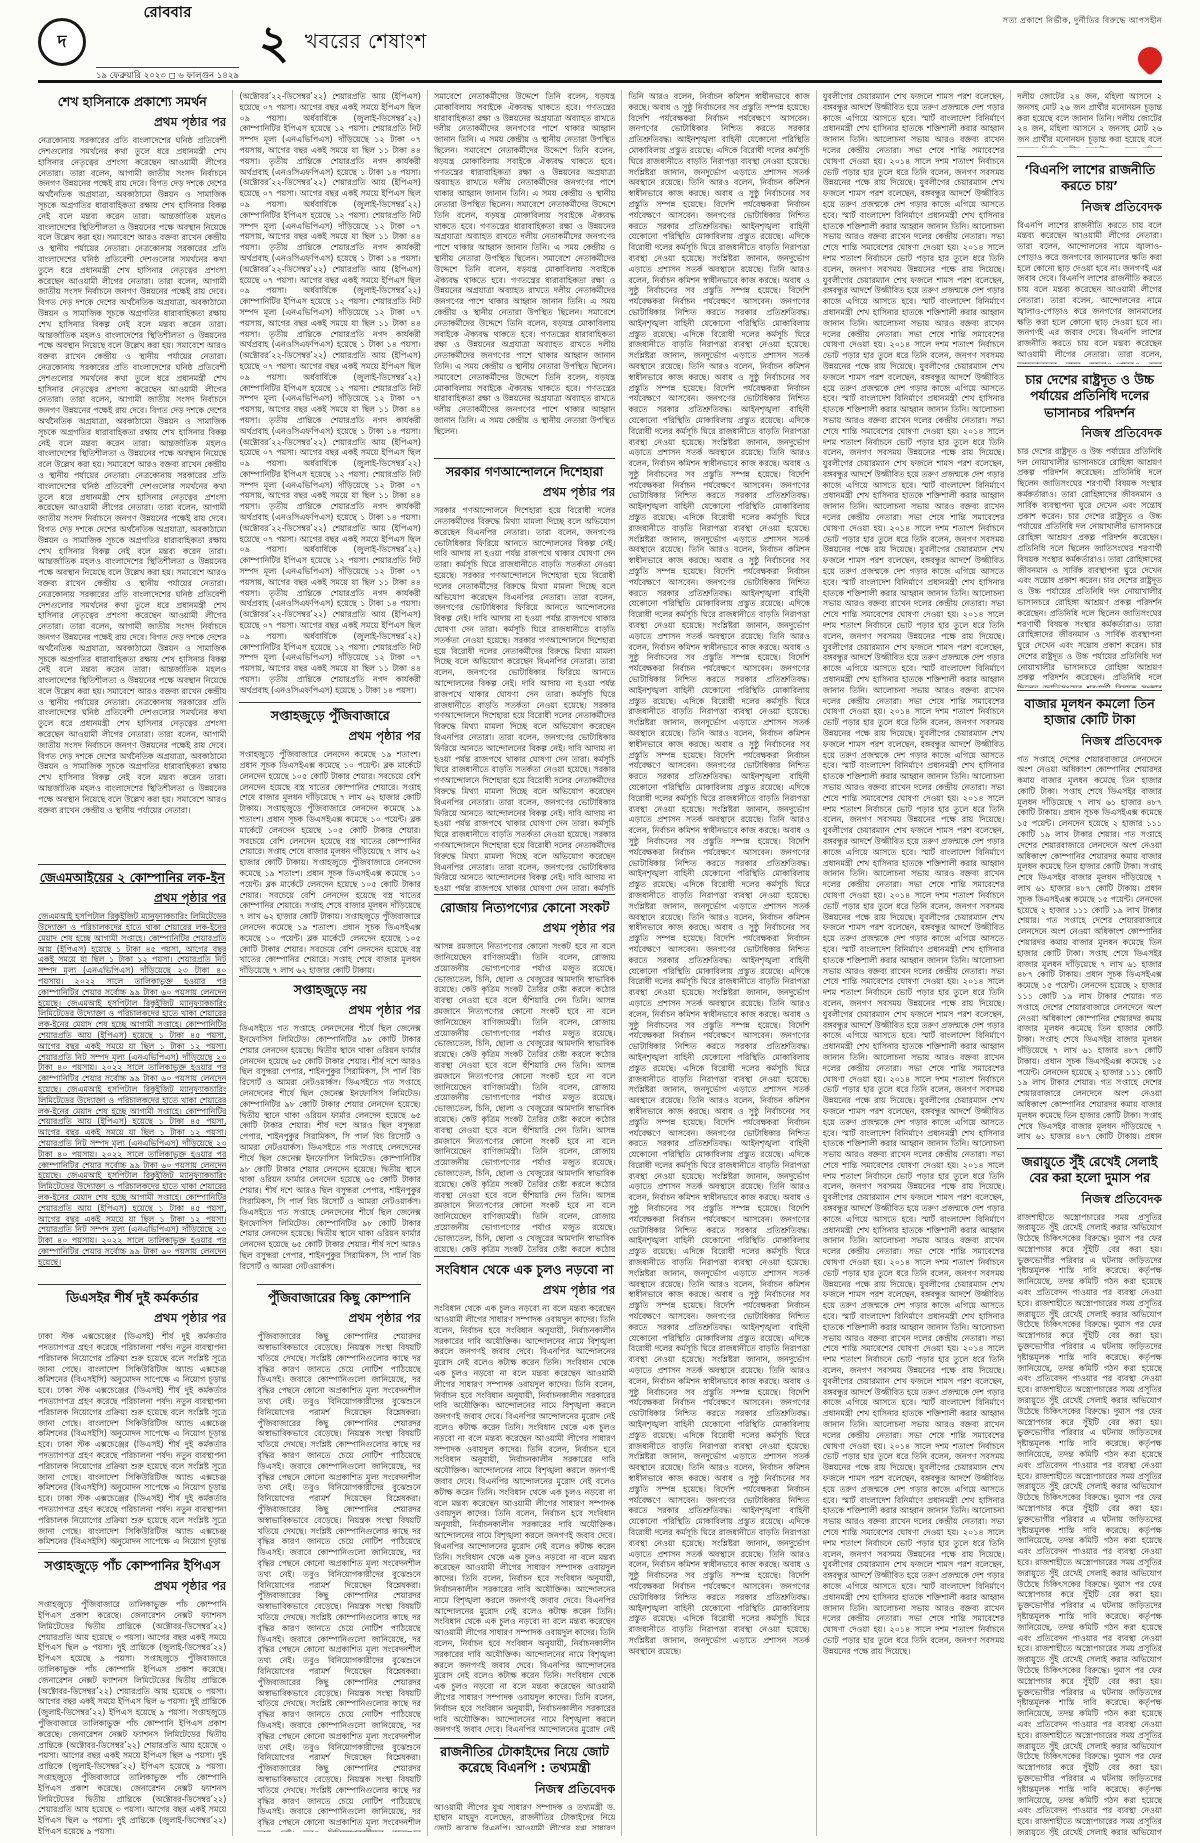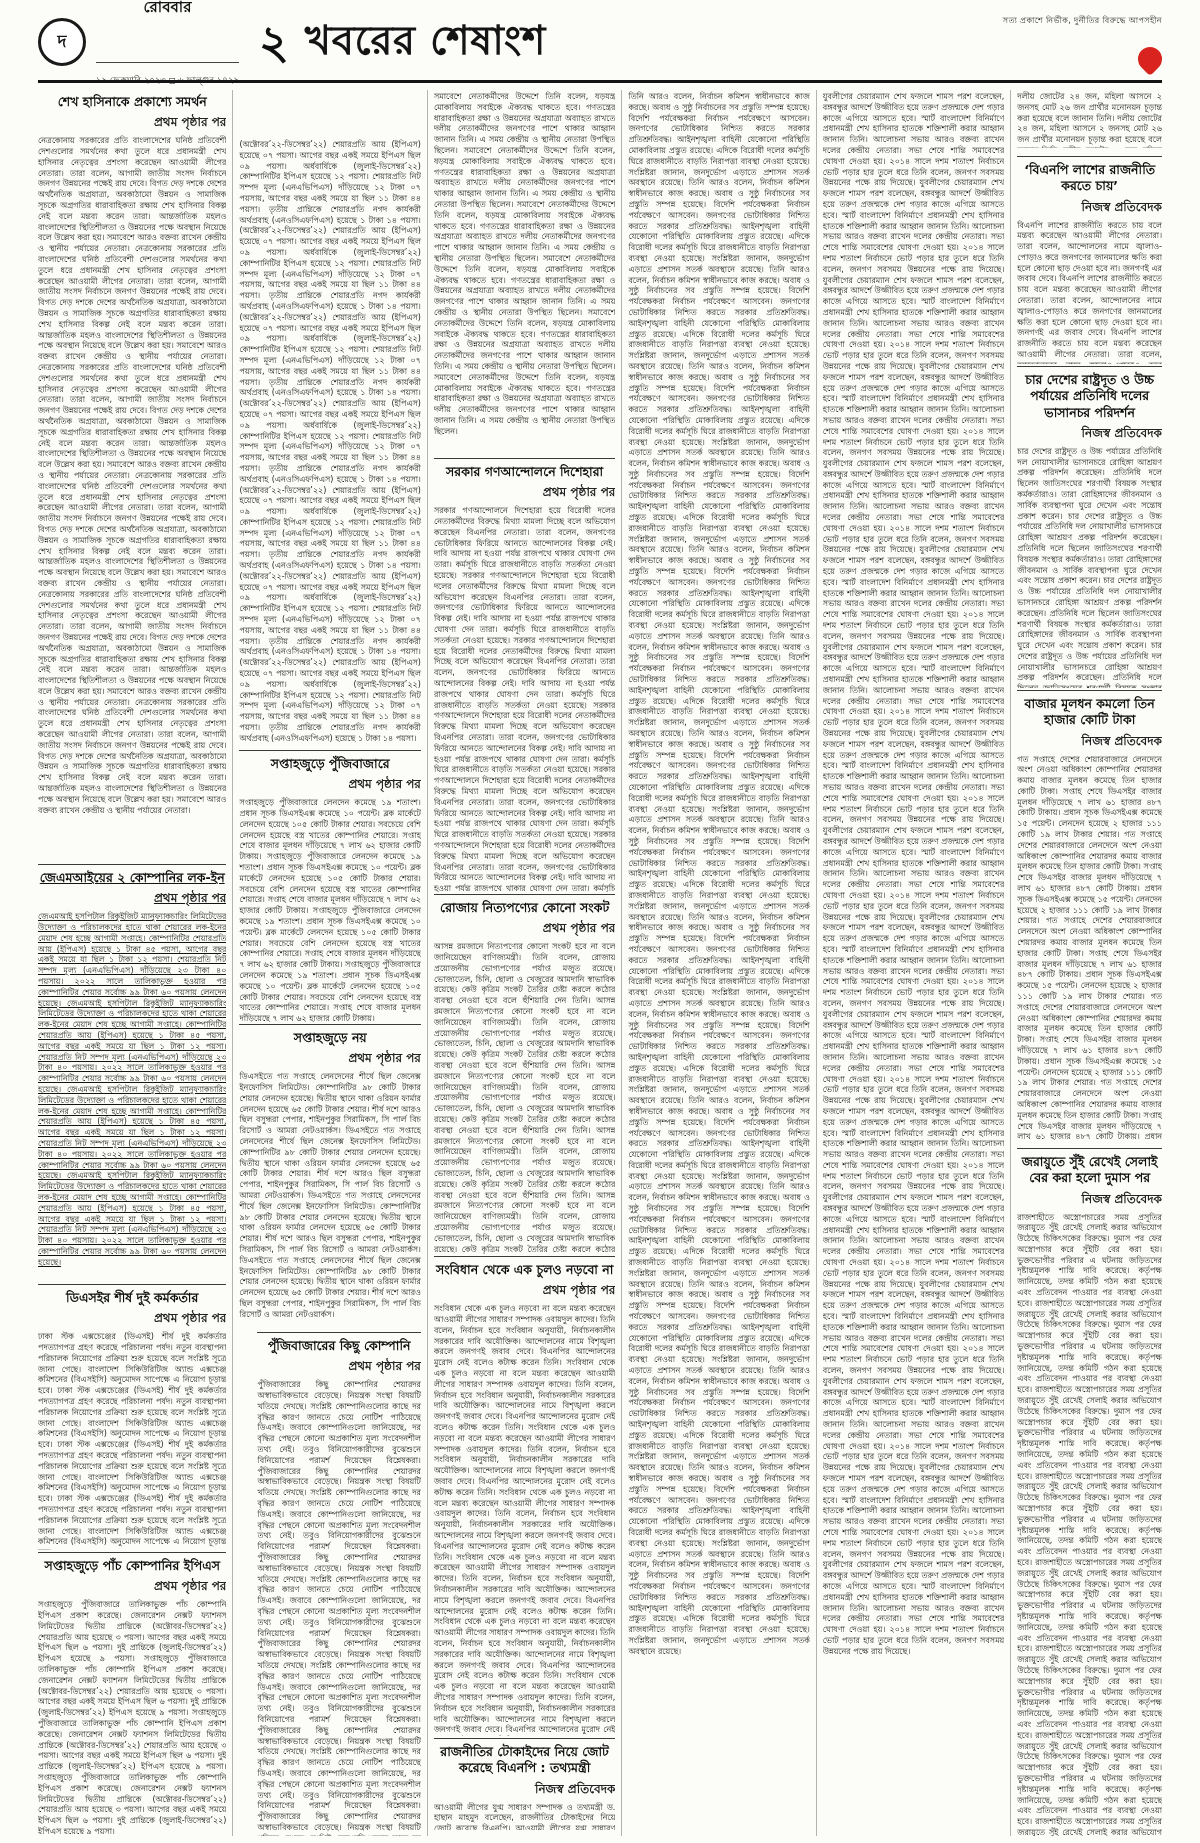--- a/index.html
+++ b/index.html
@@ -15,26 +15,26 @@
     display:flex;align-items:center;justify-content:space-between;
   }
   .mh-left{display:flex;align-items:center;gap:10px;}
   .emblem{
     width:42px;height:42px;border:3px solid #1a1a1a;border-radius:50%;
     display:flex;align-items:center;justify-content:center;
     font-weight:bold;font-size:17px;background:#fff;
   }
   .daydate{display:flex;flex-direction:column;align-items:center;line-height:1.2;gap:44px;}
   .day{font-weight:bold;font-size:15px;}
-  .dateline{font-size:8.5px;margin-top:2px;border-top:1px solid #444;padding-top:12px;white-space:nowrap;}
+  .dateline{font-size:8.5px;margin-top:2px;border-top:1px solid #444;padding-top:2px;white-space:nowrap;}
   .pagenum{
     font-family:"DejaVu Serif", serif;font-size:46px;font-weight:bold;
     line-height:1;margin:0 6px 0 10px;color:#101010;
   }
-  .section-title{font-size:40px;font-weight:bold;letter-spacing:.5px;}
+  .section-title{font-size:20px;font-weight:normal;letter-spacing:.5px;}
   .mh-right{display:flex;flex-direction:column;align-items:flex-end;gap:20px;}
   .tagline{font-size:8px;color:#333;letter-spacing:.4px;}
   .paper-row{display:flex;align-items:center;gap:7px;}
   .logo-mark{
     width:24px;height:24px;background:#d8231f;
     border-radius:50% 50% 50% 4px;transform:rotate(-45deg);
   }
   .paper-name{font-size:34px;font-weight:bold;letter-spacing:1px;color:#0d0d0d;}
   .mh-rule{
     position:absolute;top:80px;left:38px;right:38px;
@@ -105,21 +105,21 @@
           <div class="subhead">প্রথম পৃষ্ঠার পর</div>
           <p class="body">ঢাকা স্টক এক্সচেঞ্জের (ডিএসই) শীর্ষ দুই কর্মকর্তার পদত্যাগপত্র গ্রহণ করেছে পরিচালনা পর্ষদ। নতুন ব্যবস্থাপনা পরিচালক নিয়োগের প্রক্রিয়া শুরু হয়েছে বলে সংশ্লিষ্ট সূত্রে জানা গেছে। বাংলাদেশ সিকিউরিটিজ অ্যান্ড এক্সচেঞ্জ কমিশনের (বিএসইসি) অনুমোদন সাপেক্ষে এ নিয়োগ চূড়ান্ত হবে। ঢাকা স্টক এক্সচেঞ্জের (ডিএসই) শীর্ষ দুই কর্মকর্তার পদত্যাগপত্র গ্রহণ করেছে পরিচালনা পর্ষদ। নতুন ব্যবস্থাপনা পরিচালক নিয়োগের প্রক্রিয়া শুরু হয়েছে বলে সংশ্লিষ্ট সূত্রে জানা গেছে। বাংলাদেশ সিকিউরিটিজ অ্যান্ড এক্সচেঞ্জ কমিশনের (বিএসইসি) অনুমোদন সাপেক্ষে এ নিয়োগ চূড়ান্ত হবে। ঢাকা স্টক এক্সচেঞ্জের (ডিএসই) শীর্ষ দুই কর্মকর্তার পদত্যাগপত্র গ্রহণ করেছে পরিচালনা পর্ষদ। নতুন ব্যবস্থাপনা পরিচালক নিয়োগের প্রক্রিয়া শুরু হয়েছে বলে সংশ্লিষ্ট সূত্রে জানা গেছে। বাংলাদেশ সিকিউরিটিজ অ্যান্ড এক্সচেঞ্জ কমিশনের (বিএসইসি) অনুমোদন সাপেক্ষে এ নিয়োগ চূড়ান্ত হবে। ঢাকা স্টক এক্সচেঞ্জের (ডিএসই) শীর্ষ দুই কর্মকর্তার পদত্যাগপত্র গ্রহণ করেছে পরিচালনা পর্ষদ। নতুন ব্যবস্থাপনা পরিচালক নিয়োগের প্রক্রিয়া শুরু হয়েছে বলে সংশ্লিষ্ট সূত্রে জানা গেছে। বাংলাদেশ সিকিউরিটিজ অ্যান্ড এক্সচেঞ্জ কমিশনের (বিএসইসি) অনুমোদন সাপেক্ষে এ নিয়োগ চূড়ান্ত হবে।</p>
         </article>
         <article class="block" style="height: 282px;">
           <h2>সপ্তাহজুড়ে পাঁচ কোম্পানির ইপিএস</h2>
           <div class="subhead">প্রথম পৃষ্ঠার পর</div>
           <p class="body">সপ্তাহজুড়ে পুঁজিবাজারে তালিকাভুক্ত পাঁচ কোম্পানি ইপিএস প্রকাশ করেছে। জেনারেশন নেক্সট ফ্যাশনস লিমিটেডের দ্বিতীয় প্রান্তিকে (অক্টোবর-ডিসেম্বর’২২) শেয়ারপ্রতি আয় হয়েছে ৩ পয়সা। আগের বছর একই সময়ে ইপিএস ছিল ৬ পয়সা। দুই প্রান্তিকে (জুলাই-ডিসেম্বর’২২) ইপিএস হয়েছে ৯ পয়সা। সপ্তাহজুড়ে পুঁজিবাজারে তালিকাভুক্ত পাঁচ কোম্পানি ইপিএস প্রকাশ করেছে। জেনারেশন নেক্সট ফ্যাশনস লিমিটেডের দ্বিতীয় প্রান্তিকে (অক্টোবর-ডিসেম্বর’২২) শেয়ারপ্রতি আয় হয়েছে ৩ পয়সা। আগের বছর একই সময়ে ইপিএস ছিল ৬ পয়সা। দুই প্রান্তিকে (জুলাই-ডিসেম্বর’২২) ইপিএস হয়েছে ৯ পয়সা। সপ্তাহজুড়ে পুঁজিবাজারে তালিকাভুক্ত পাঁচ কোম্পানি ইপিএস প্রকাশ করেছে। জেনারেশন নেক্সট ফ্যাশনস লিমিটেডের দ্বিতীয় প্রান্তিকে (অক্টোবর-ডিসেম্বর’২২) শেয়ারপ্রতি আয় হয়েছে ৩ পয়সা। আগের বছর একই সময়ে ইপিএস ছিল ৬ পয়সা। দুই প্রান্তিকে (জুলাই-ডিসেম্বর’২২) ইপিএস হয়েছে ৯ পয়সা। সপ্তাহজুড়ে পুঁজিবাজারে তালিকাভুক্ত পাঁচ কোম্পানি ইপিএস প্রকাশ করেছে। জেনারেশন নেক্সট ফ্যাশনস লিমিটেডের দ্বিতীয় প্রান্তিকে (অক্টোবর-ডিসেম্বর’২২) শেয়ারপ্রতি আয় হয়েছে ৩ পয়সা। আগের বছর একই সময়ে ইপিএস ছিল ৬ পয়সা। দুই প্রান্তিকে (জুলাই-ডিসেম্বর’২২) ইপিএস হয়েছে ৯ পয়সা।</p>
         </article>
       </div>
       <div class="col">
-        <article class="block" style="height: 610px; margin-top: 48px;">
+        <article class="block" style="height: 610px;">
           <p class="body">(অক্টোবর’২২-ডিসেম্বর’২২) শেয়ারপ্রতি আয় (ইপিএস) হয়েছে ০৭ পয়সা। আগের বছর একই সময়ে ইপিএস ছিল ০৯ পয়সা। অর্ধবার্ষিকে (জুলাই-ডিসেম্বর’২২) কোম্পানিটির ইপিএস হয়েছে ১২ পয়সা। শেয়ারপ্রতি নিট সম্পদ মূল্য (এনএভিপিএস) দাঁড়িয়েছে ১২ টাকা ০৭ পয়সায়, আগের বছর একই সময়ে যা ছিল ১১ টাকা ৪৪ পয়সা। তৃতীয় প্রান্তিকে শেয়ারপ্রতি নগদ কার্যকরী অর্থপ্রবাহ (এনওসিএফপিএস) হয়েছে ১ টাকা ১৪ পয়সা। (অক্টোবর’২২-ডিসেম্বর’২২) শেয়ারপ্রতি আয় (ইপিএস) হয়েছে ০৭ পয়সা। আগের বছর একই সময়ে ইপিএস ছিল ০৯ পয়সা। অর্ধবার্ষিকে (জুলাই-ডিসেম্বর’২২) কোম্পানিটির ইপিএস হয়েছে ১২ পয়সা। শেয়ারপ্রতি নিট সম্পদ মূল্য (এনএভিপিএস) দাঁড়িয়েছে ১২ টাকা ০৭ পয়সায়, আগের বছর একই সময়ে যা ছিল ১১ টাকা ৪৪ পয়সা। তৃতীয় প্রান্তিকে শেয়ারপ্রতি নগদ কার্যকরী অর্থপ্রবাহ (এনওসিএফপিএস) হয়েছে ১ টাকা ১৪ পয়সা। (অক্টোবর’২২-ডিসেম্বর’২২) শেয়ারপ্রতি আয় (ইপিএস) হয়েছে ০৭ পয়সা। আগের বছর একই সময়ে ইপিএস ছিল ০৯ পয়সা। অর্ধবার্ষিকে (জুলাই-ডিসেম্বর’২২) কোম্পানিটির ইপিএস হয়েছে ১২ পয়সা। শেয়ারপ্রতি নিট সম্পদ মূল্য (এনএভিপিএস) দাঁড়িয়েছে ১২ টাকা ০৭ পয়সায়, আগের বছর একই সময়ে যা ছিল ১১ টাকা ৪৪ পয়সা। তৃতীয় প্রান্তিকে শেয়ারপ্রতি নগদ কার্যকরী অর্থপ্রবাহ (এনওসিএফপিএস) হয়েছে ১ টাকা ১৪ পয়সা। (অক্টোবর’২২-ডিসেম্বর’২২) শেয়ারপ্রতি আয় (ইপিএস) হয়েছে ০৭ পয়সা। আগের বছর একই সময়ে ইপিএস ছিল ০৯ পয়সা। অর্ধবার্ষিকে (জুলাই-ডিসেম্বর’২২) কোম্পানিটির ইপিএস হয়েছে ১২ পয়সা। শেয়ারপ্রতি নিট সম্পদ মূল্য (এনএভিপিএস) দাঁড়িয়েছে ১২ টাকা ০৭ পয়সায়, আগের বছর একই সময়ে যা ছিল ১১ টাকা ৪৪ পয়সা। তৃতীয় প্রান্তিকে শেয়ারপ্রতি নগদ কার্যকরী অর্থপ্রবাহ (এনওসিএফপিএস) হয়েছে ১ টাকা ১৪ পয়সা। (অক্টোবর’২২-ডিসেম্বর’২২) শেয়ারপ্রতি আয় (ইপিএস) হয়েছে ০৭ পয়সা। আগের বছর একই সময়ে ইপিএস ছিল ০৯ পয়সা। অর্ধবার্ষিকে (জুলাই-ডিসেম্বর’২২) কোম্পানিটির ইপিএস হয়েছে ১২ পয়সা। শেয়ারপ্রতি নিট সম্পদ মূল্য (এনএভিপিএস) দাঁড়িয়েছে ১২ টাকা ০৭ পয়সায়, আগের বছর একই সময়ে যা ছিল ১১ টাকা ৪৪ পয়সা। তৃতীয় প্রান্তিকে শেয়ারপ্রতি নগদ কার্যকরী অর্থপ্রবাহ (এনওসিএফপিএস) হয়েছে ১ টাকা ১৪ পয়সা। (অক্টোবর’২২-ডিসেম্বর’২২) শেয়ারপ্রতি আয় (ইপিএস) হয়েছে ০৭ পয়সা। আগের বছর একই সময়ে ইপিএস ছিল ০৯ পয়সা। অর্ধবার্ষিকে (জুলাই-ডিসেম্বর’২২) কোম্পানিটির ইপিএস হয়েছে ১২ পয়সা। শেয়ারপ্রতি নিট সম্পদ মূল্য (এনএভিপিএস) দাঁড়িয়েছে ১২ টাকা ০৭ পয়সায়, আগের বছর একই সময়ে যা ছিল ১১ টাকা ৪৪ পয়সা। তৃতীয় প্রান্তিকে শেয়ারপ্রতি নগদ কার্যকরী অর্থপ্রবাহ (এনওসিএফপিএস) হয়েছে ১ টাকা ১৪ পয়সা। (অক্টোবর’২২-ডিসেম্বর’২২) শেয়ারপ্রতি আয় (ইপিএস) হয়েছে ০৭ পয়সা। আগের বছর একই সময়ে ইপিএস ছিল ০৯ পয়সা। অর্ধবার্ষিকে (জুলাই-ডিসেম্বর’২২) কোম্পানিটির ইপিএস হয়েছে ১২ পয়সা। শেয়ারপ্রতি নিট সম্পদ মূল্য (এনএভিপিএস) দাঁড়িয়েছে ১২ টাকা ০৭ পয়সায়, আগের বছর একই সময়ে যা ছিল ১১ টাকা ৪৪ পয়সা। তৃতীয় প্রান্তিকে শেয়ারপ্রতি নগদ কার্যকরী অর্থপ্রবাহ (এনওসিএফপিএস) হয়েছে ১ টাকা ১৪ পয়সা।</p>
         </article>
         <article class="block" style="height: 272px;">
           <h2>সপ্তাহজুড়ে পুঁজিবাজারে</h2>
           <div class="subhead">প্রথম পৃষ্ঠার পর</div>
           <p class="body">সপ্তাহজুড়ে পুঁজিবাজারে লেনদেন কমেছে ১৯ শতাংশ। প্রধান সূচক ডিএসইএক্স কমেছে ১০ পয়েন্ট। ব্লক মার্কেটে লেনদেন হয়েছে ১০৫ কোটি টাকার শেয়ার। সবচেয়ে বেশি লেনদেন হয়েছে বস্ত্র খাতের কোম্পানির শেয়ারে। সপ্তাহ শেষে বাজার মূলধন দাঁড়িয়েছে ৭ লাখ ৬২ হাজার কোটি টাকায়। সপ্তাহজুড়ে পুঁজিবাজারে লেনদেন কমেছে ১৯ শতাংশ। প্রধান সূচক ডিএসইএক্স কমেছে ১০ পয়েন্ট। ব্লক মার্কেটে লেনদেন হয়েছে ১০৫ কোটি টাকার শেয়ার। সবচেয়ে বেশি লেনদেন হয়েছে বস্ত্র খাতের কোম্পানির শেয়ারে। সপ্তাহ শেষে বাজার মূলধন দাঁড়িয়েছে ৭ লাখ ৬২ হাজার কোটি টাকায়। সপ্তাহজুড়ে পুঁজিবাজারে লেনদেন কমেছে ১৯ শতাংশ। প্রধান সূচক ডিএসইএক্স কমেছে ১০ পয়েন্ট। ব্লক মার্কেটে লেনদেন হয়েছে ১০৫ কোটি টাকার শেয়ার। সবচেয়ে বেশি লেনদেন হয়েছে বস্ত্র খাতের কোম্পানির শেয়ারে। সপ্তাহ শেষে বাজার মূলধন দাঁড়িয়েছে ৭ লাখ ৬২ হাজার কোটি টাকায়। সপ্তাহজুড়ে পুঁজিবাজারে লেনদেন কমেছে ১৯ শতাংশ। প্রধান সূচক ডিএসইএক্স কমেছে ১০ পয়েন্ট। ব্লক মার্কেটে লেনদেন হয়েছে ১০৫ কোটি টাকার শেয়ার। সবচেয়ে বেশি লেনদেন হয়েছে বস্ত্র খাতের কোম্পানির শেয়ারে। সপ্তাহ শেষে বাজার মূলধন দাঁড়িয়েছে ৭ লাখ ৬২ হাজার কোটি টাকায়।</p>
         </article>
         <article class="block" style="height: 306px;">
           <h2>সপ্তাহজুড়ে নয়</h2>
           <div class="subhead">প্রথম পৃষ্ঠার পর</div>

